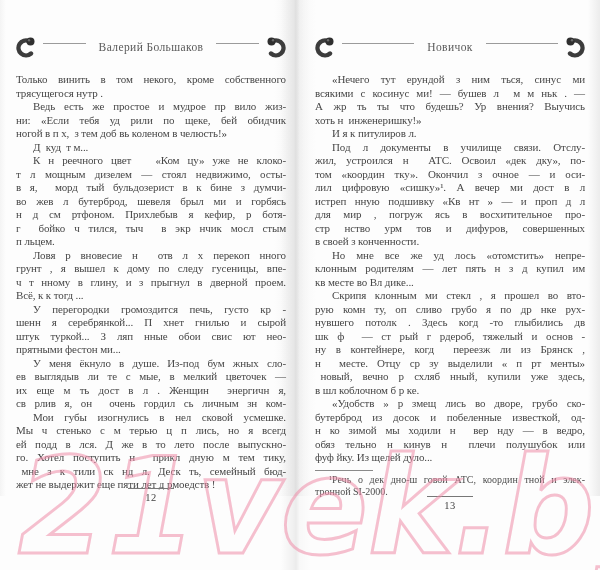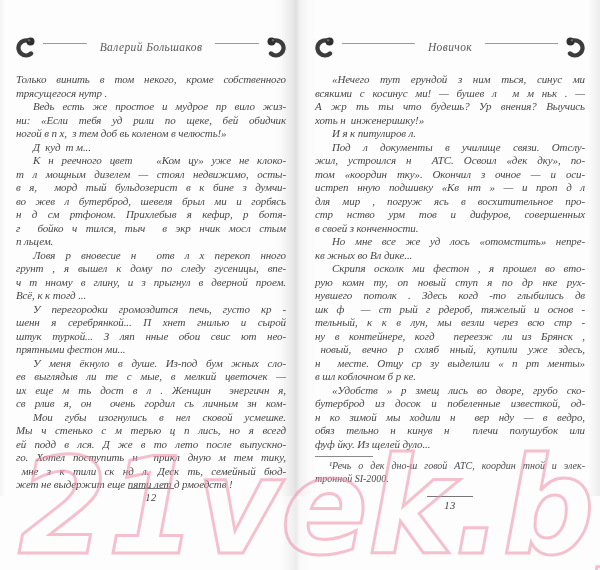--- a/index.html
+++ b/index.html
@@ -2,21 +2,21 @@
 <html><head>
 <meta charset="utf-8">
 <style>
   html,body{margin:0;padding:0;}
   body{
     width:600px;height:570px;overflow:hidden;position:relative;
     background:#fdfdfd;
     font-family:"Liberation Serif","DejaVu Serif",serif;
   }
   .spread{position:absolute;inset:0;display:flex;}
-  .page{position:relative;height:496px;box-sizing:border-box;color:#474747;font-style:italic;}
+  .page{position:relative;height:496px;box-sizing:border-box;color:#474747;}
   .page-left{
     width:295px;
     background:linear-gradient(to right,#f4f4f4 0%,#fdfdfd 2%,#fdfdfd 93%,#f3f3f3 100%);
     padding:34px 9px 0 16px;
   }
   .page-right{
     width:305px;
     background:linear-gradient(to right,#f0f0f0 0%,#f9f9f9 3%,#fdfdfd 7%,#fdfdfd 96%,#ececec 100%);
     padding:34px 15px 12px 20px;
   }
@@ -156,38 +156,39 @@
           <div class="line">А жр ть ты что будешь? Ур внения? Выучись</div>
           <div class="line last">хоть н&nbsp; инженеришку!»</div>
         </div>
         <div class="para">
           <div class="line last indent">И я к питулиров л.</div>
         </div>
         <div class="para">
           <div class="line indent">Под л документы в училище связи. Отслу-</div>
           <div class="line">жил, устроился н&nbsp; АТС. Освоил «дек дку», по-</div>
           <div class="line">том «координ тку». Окончил з очное — и оси-</div>
+          <div class="line">лил цифровую «сишку»¹. А вечер ми дост в л</div>
           <div class="line">истреп нную подшивку «Кв нт » — и проп д л</div>
           <div class="line">для мир , погруж ясь в восхитительное про-</div>
           <div class="line">стр нство урм тов и дифуров, совершенных</div>
           <div class="line last">в своей з конченности.</div>
         </div>
         <div class="para">
           <div class="line indent">Но мне все же уд лось «отомстить» непре-</div>
-          <div class="line last">кв жных во Вл дике...</div>
-        </div>
-        <div class="para">
-          <div class="line indent">Скрипя осколк ми фестон , я прошел во вто-</div>
-          <div class="line">рую комн ту, оп новый ступ я по др нке рух-</div>
+          <div class="line">клонным родителям — лет пять н з д купил им</div>
+          <div class="line last">кв месте во Вл дике...</div>
+        </div>
+        <div class="para">
+          <div class="line indent">Скрипя клонным ми стекл , я прошел во вто-</div>
+          <div class="line">рую комн ту, оп сливо грубо я по др нке рух-</div>
           <div class="line">нувшего потолк . Здесь когд -то глыбились дв</div>
           <div class="line">шк ф&nbsp; — ст рый г рдероб, тяжелый и основ -</div>
-          <div class="line">тельный, к к в лун, мы везли через всю стр -</div>
           <div class="line">ну в контейнере, когд&nbsp; переезж ли из Брянск ,</div>
+          <div class="line">н&nbsp; месте. Отцу ср зу выделили « п рт менты»</div>
           <div class="line"> новый, вечно р схляб нный, купили уже здесь,</div>
-          <div class="line">н&nbsp; месте. Отцу ср зу выделили « п рт менты»</div>
           <div class="line last">в шл коблочном б р ке.</div>
         </div>
         <div class="para">
           <div class="line indent">«Удобств » р змещ лись во дворе, грубо ско-</div>
           <div class="line">бутерброд из досок и побеленные известкой, од-</div>
           <div class="line">н ко зимой мы ходили н&nbsp; вер нду — в ведро,</div>
           <div class="line">обяз тельно н кинув н&nbsp; плечи полушубок или</div>
           <div class="line last">фуф йку. Из щелей дуло...</div>
         </div>
       </div>

